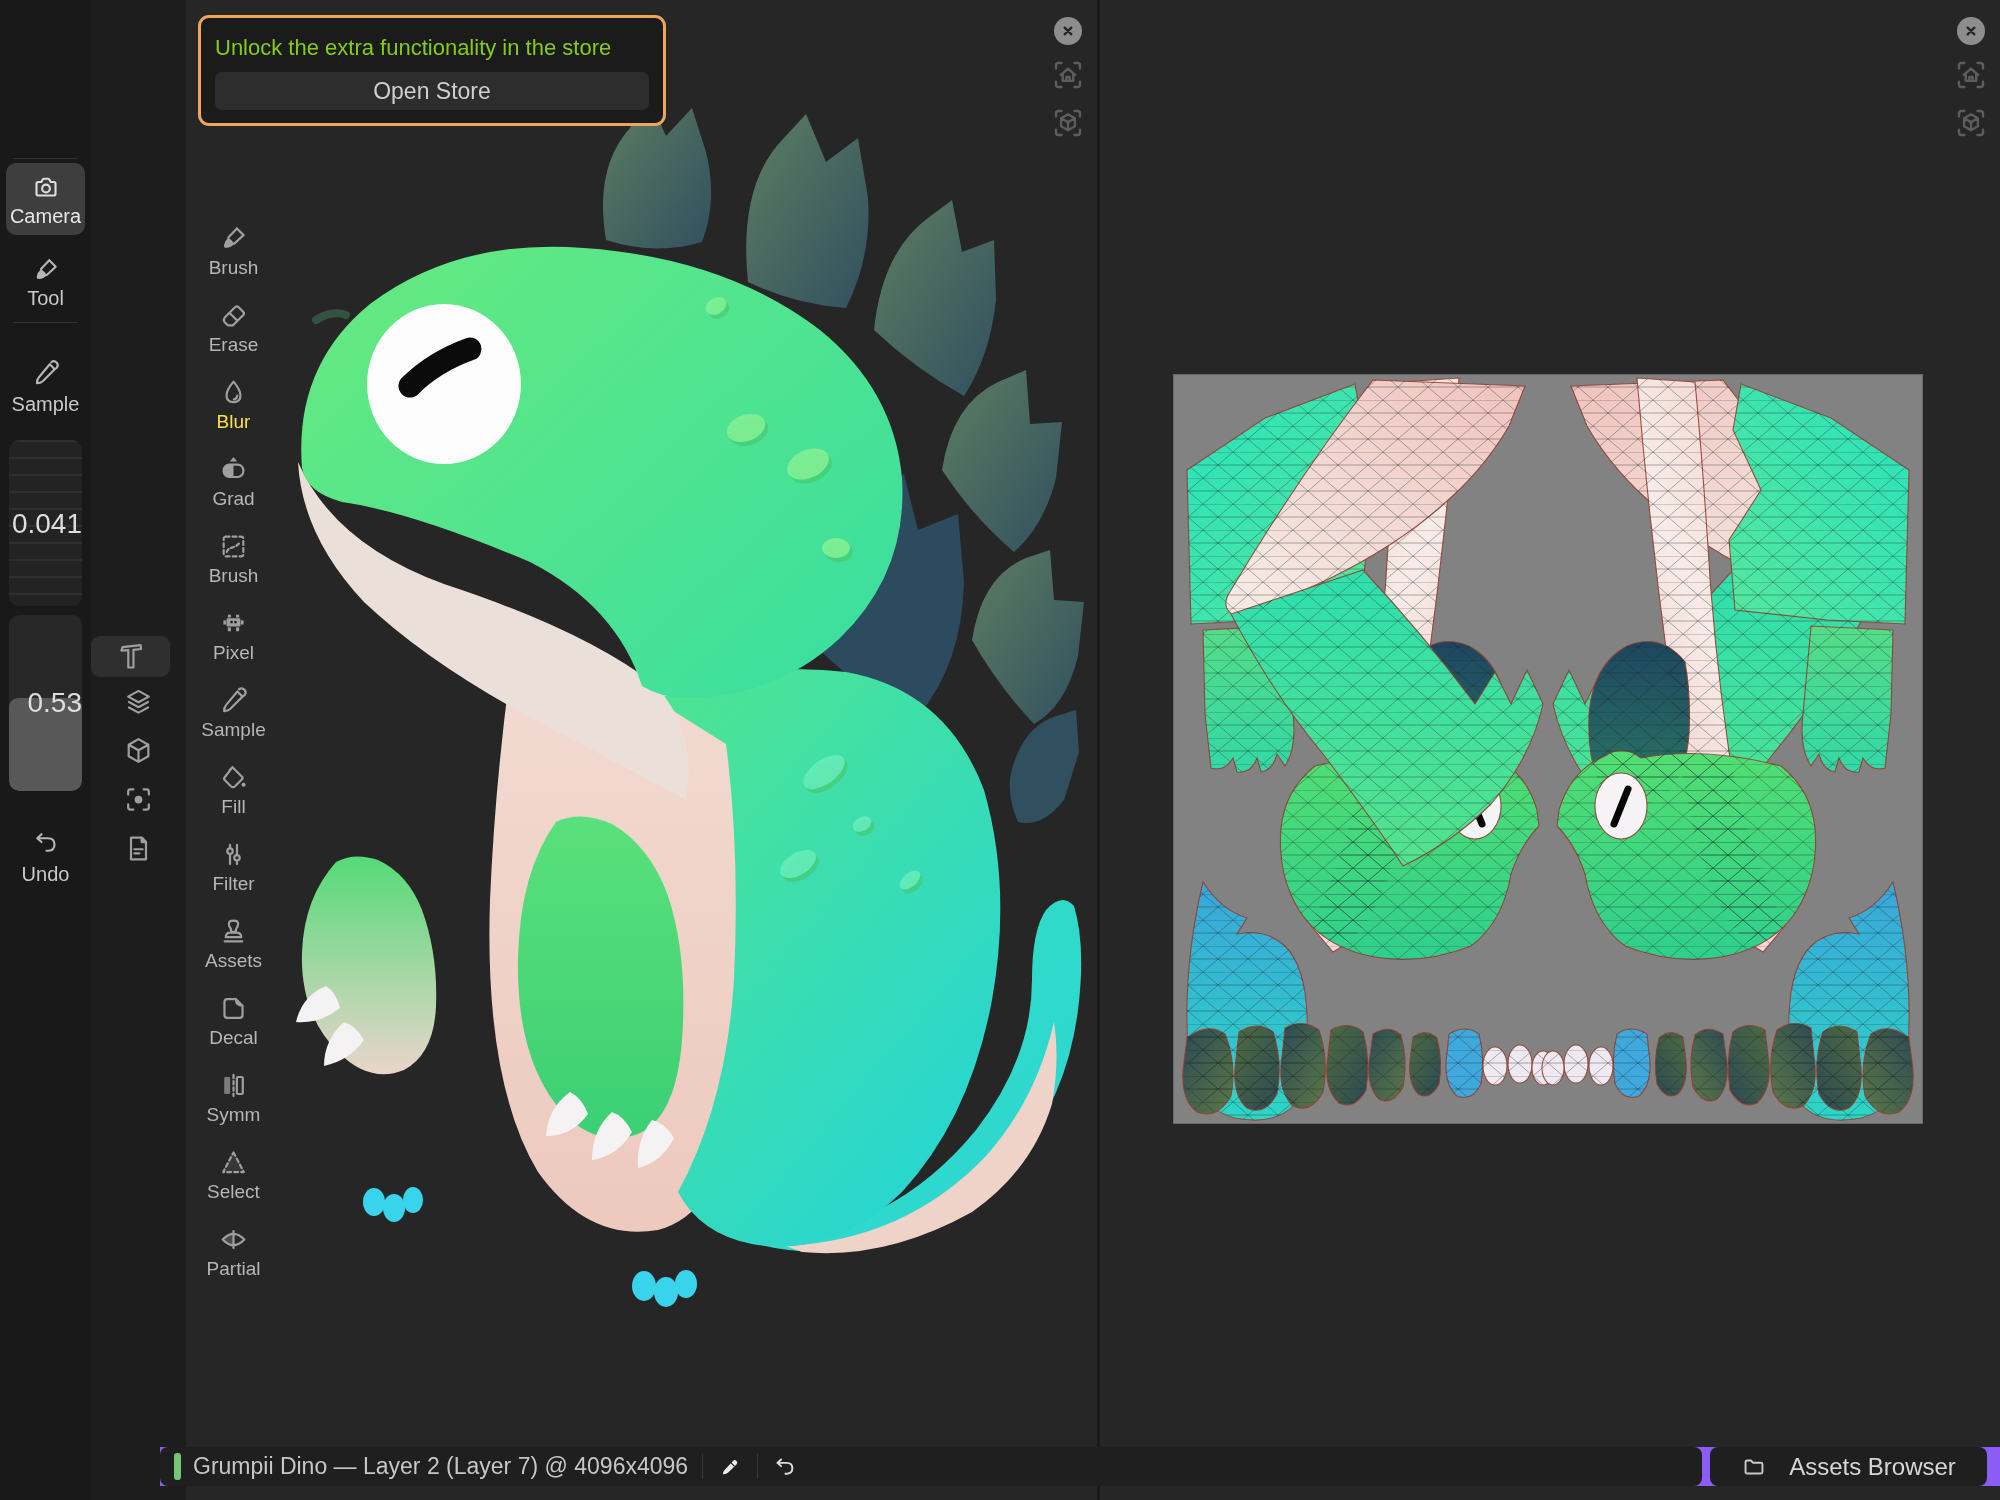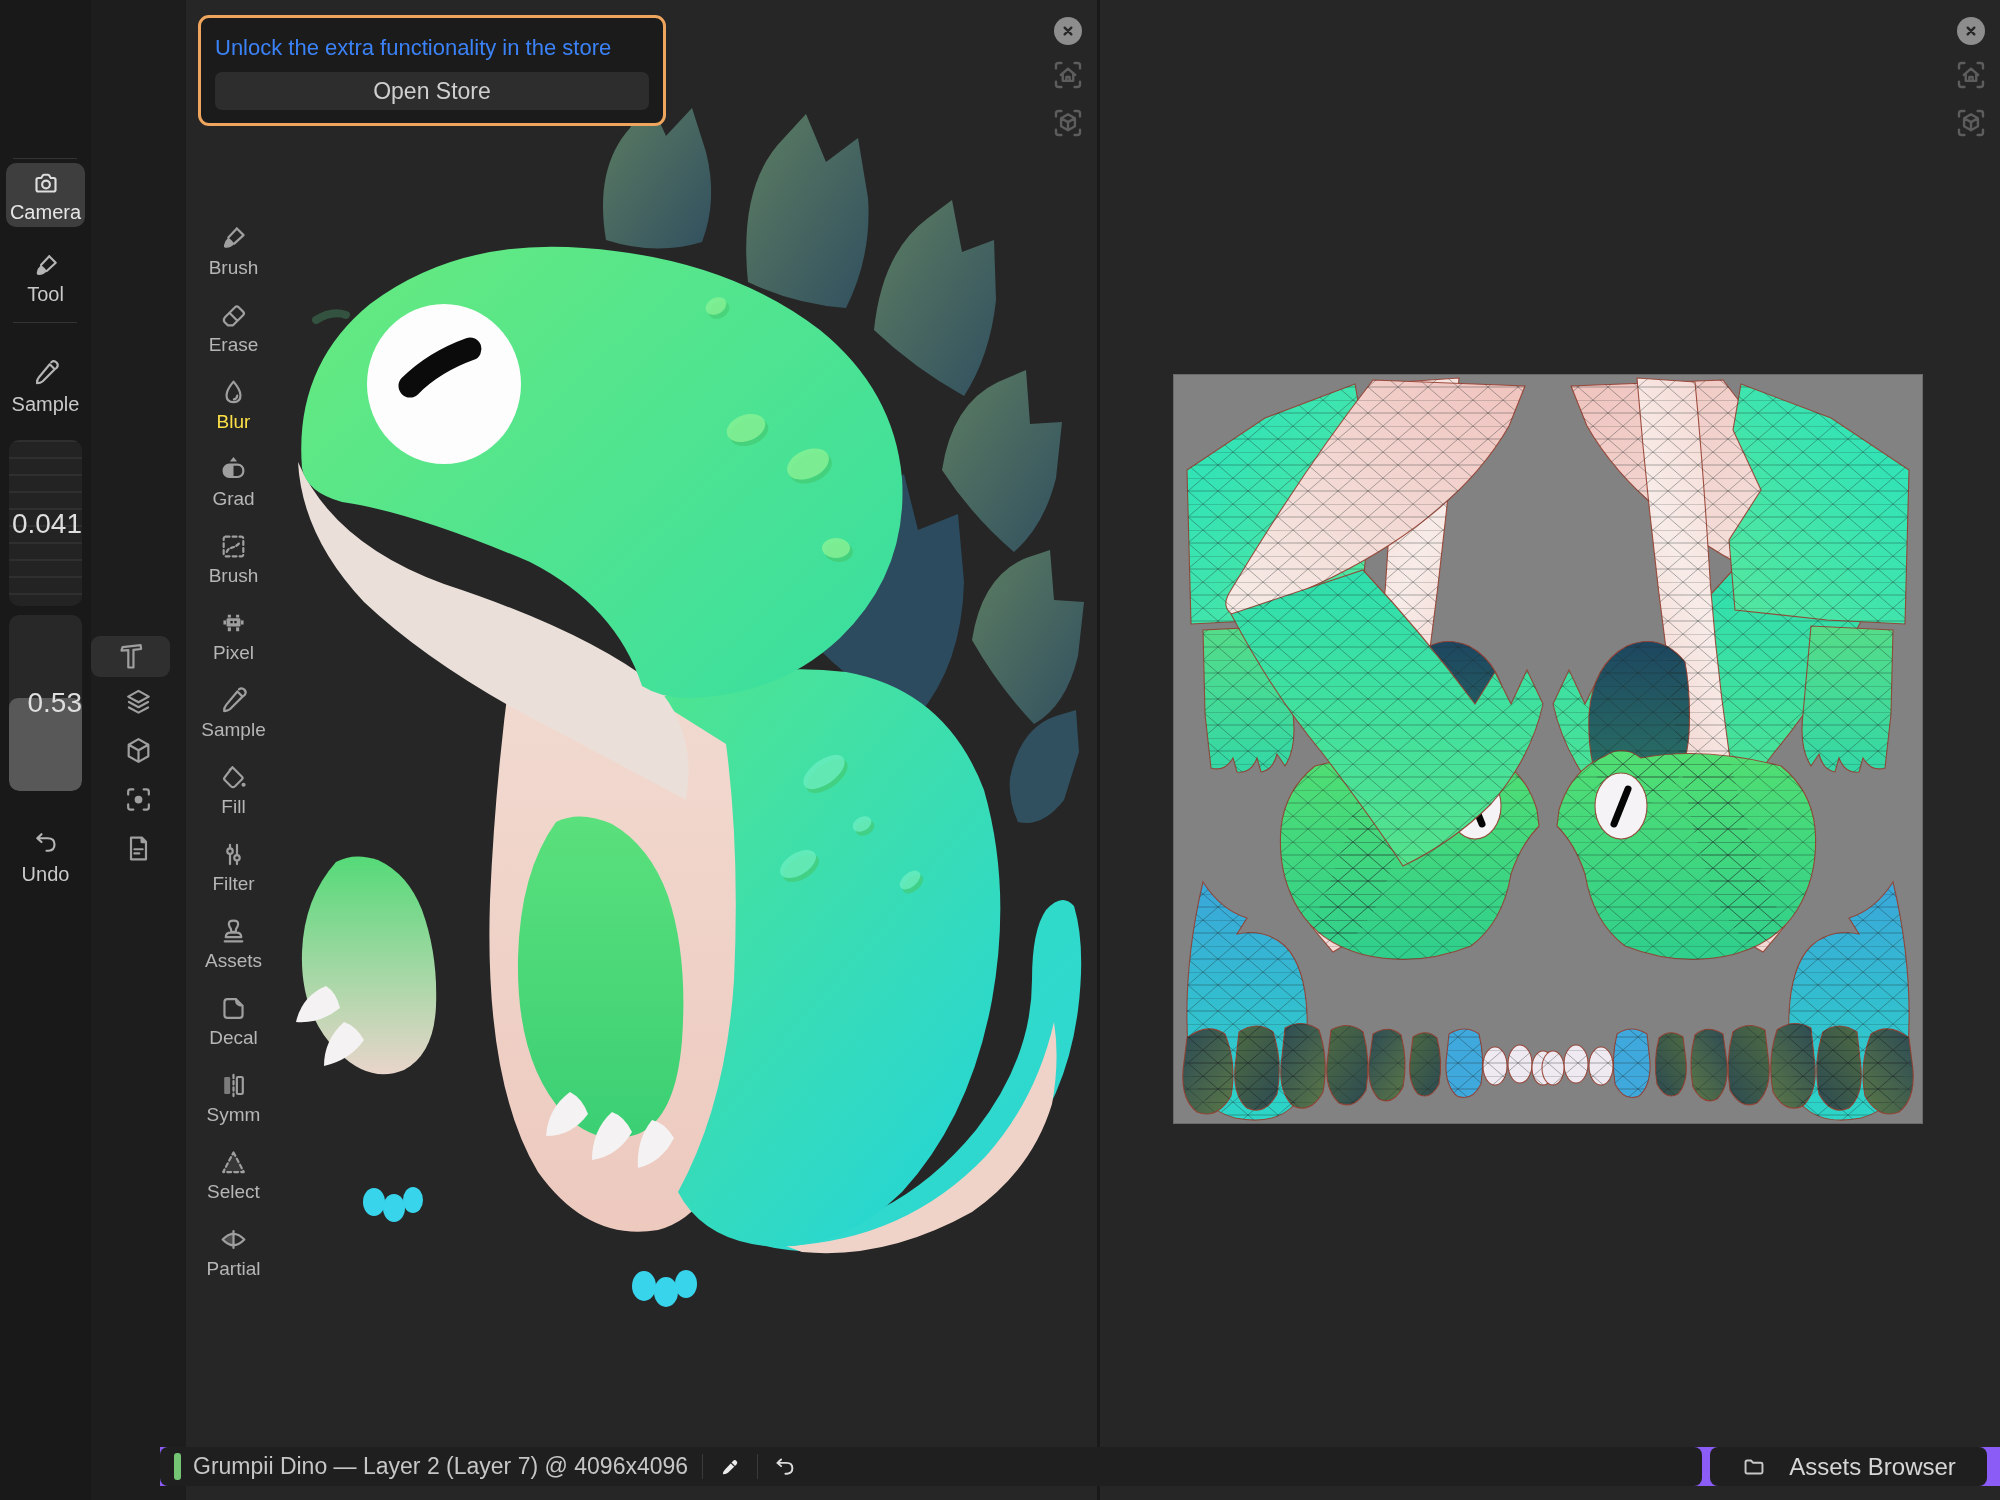--- a/index.html
+++ b/index.html
@@ -2,21 +2,21 @@
 <html><head>
 <meta charset="utf-8">
 <style>
   html,body{margin:0;padding:0;background:#141414;}
   body{width:2000px;height:1500px;overflow:hidden;font-family:"Liberation Sans",sans-serif;-webkit-font-smoothing:antialiased;}
   .app{display:flex;width:2000px;height:1500px;position:relative;}
 
   
   .rail1{width:91px;flex:none;background:#191919;position:relative;color:#c9c9c9;}
   .r1-div{position:absolute;left:13px;width:64px;height:1px;background:#343434;}
-  .r1-btn{position:absolute;left:6px;width:79px;height:64px;border-radius:10px;display:flex;flex-direction:column;align-items:center;justify-content:center;gap:3px;}
+  .r1-btn{position:absolute;left:6px;width:79px;height:72px;border-radius:10px;display:flex;flex-direction:column;align-items:center;justify-content:center;gap:3px;}
   .r1-btn.sel{background:#3e3e3e;color:#e6e6e6;}
   .r1-btn .lbl,.r1-blk .lbl{font-size:20px;line-height:1;}
   .r1-blk{position:absolute;left:0;width:91px;display:flex;flex-direction:column;align-items:center;gap:6px;}
   .ic24{width:30px;height:30px;stroke:#b5b5b5;color:#b5b5b5;fill:none;stroke-width:1.7;stroke-linecap:round;stroke-linejoin:round;}
   .slider{position:absolute;left:9px;width:73px;border-radius:10px;background:#232323;overflow:hidden;}
   .slider .val{position:absolute;left:0;right:0;text-align:right;font-size:28px;color:#dedede;z-index:2;}
   .s1{top:440px;height:166px;background:
       repeating-linear-gradient(180deg, rgba(255,255,255,.055) 0 2px, transparent 2px 17px),#232323;}
   .s1 .val{top:68px;}
   .s2{top:615px;height:176px;background:#282828;}
@@ -49,21 +49,21 @@
   .scene{position:absolute;left:0;top:0;}
 
   .vc{position:absolute;top:17px;right:11px;display:flex;flex-direction:column;align-items:center;gap:12px;z-index:5;}
   .vc-x{width:28px;height:28px;border-radius:50%;background:#8d8d8d;display:flex;align-items:center;justify-content:center;}
   .vc-x svg{width:20px;height:20px;stroke:#262626;stroke-width:2.8;stroke-linecap:round;fill:none;}
   .vc-ic{width:36px;height:36px;stroke:#5d5d5d;color:#5d5d5d;fill:none;stroke-width:1.6;stroke-linecap:round;stroke-linejoin:round;}
 
   
   .banner{position:absolute;left:12px;top:15px;width:468px;box-sizing:border-box;background:#1b1b1b;border:3px solid #f0a55e;border-radius:11px;padding:11px 14px 13px;z-index:6;}
   .banner .b-title{font-size:24px;font-weight:bold;color:#ececec;}
-  .banner .b-sub{font-size:22px;color:#3b82f6;margin-top:6px;}
+  .banner .b-sub{font-size:22px;color:#84cc16;margin-top:6px;}
   .banner .b-btn{margin-top:11px;height:38px;background:#2d2d2d;border-radius:7px;display:flex;align-items:center;justify-content:center;font-size:23px;color:#cfcfcf;}
 
   
   .statusbar{position:absolute;left:-26px;right:0;bottom:14px;height:39px;background:#8b5cf6;display:flex;align-items:stretch;gap:8px;z-index:8;}
   .pill{background:#1f1f1f;border-radius:8px;display:flex;align-items:center;}
   .pill-main{flex:1;max-width:1542px;padding:0 14px;gap:12px;}
   .g-ind{width:7px;height:27px;border-radius:3px;flex:none;}
   .doc-title{font-size:23px;color:#c6c6c6;white-space:nowrap;}
   .st-sep{width:1px;height:25px;background:#3a3a3a;margin:0 2px;}
   .st-ic{width:26px;height:26px;stroke:#dcdcdc;color:#ececec;fill:none;stroke-width:1.8;stroke-linecap:round;stroke-linejoin:round;}

